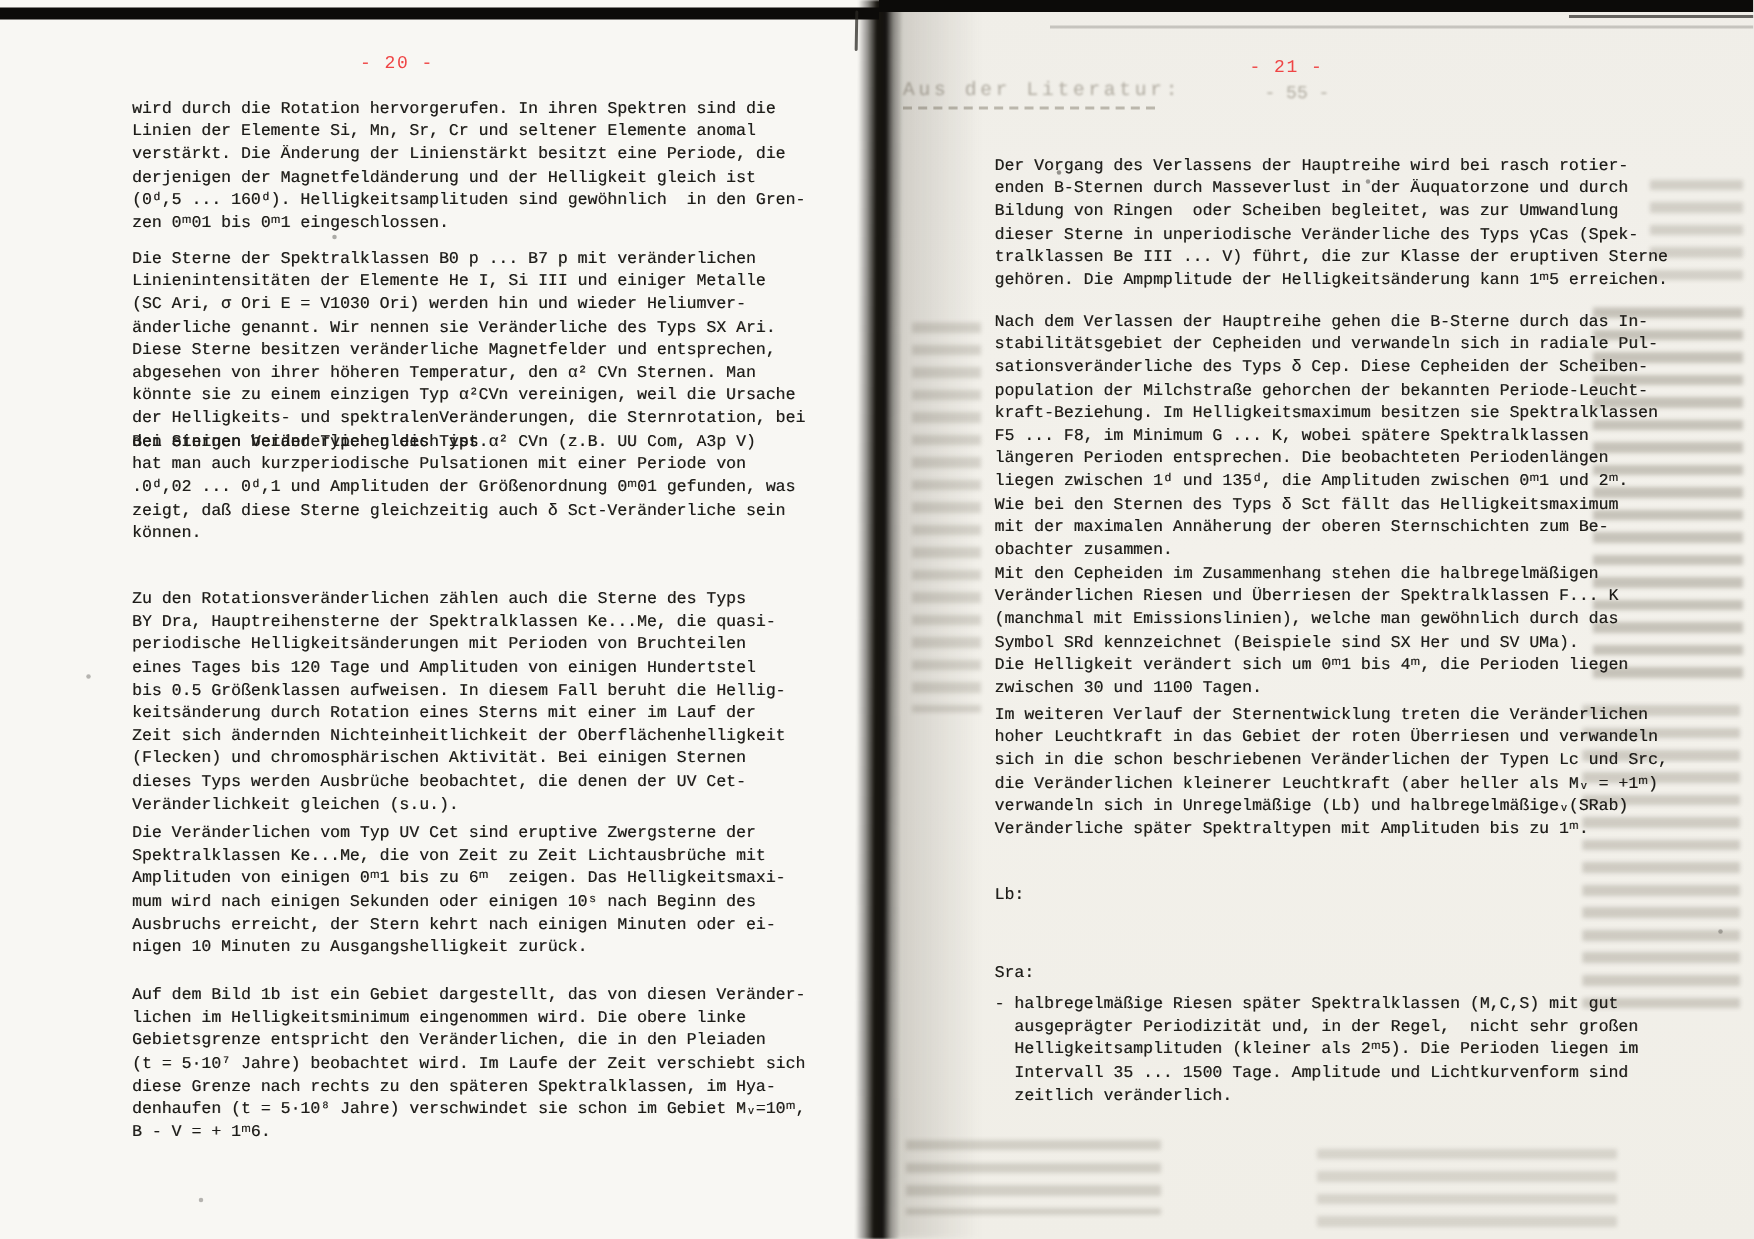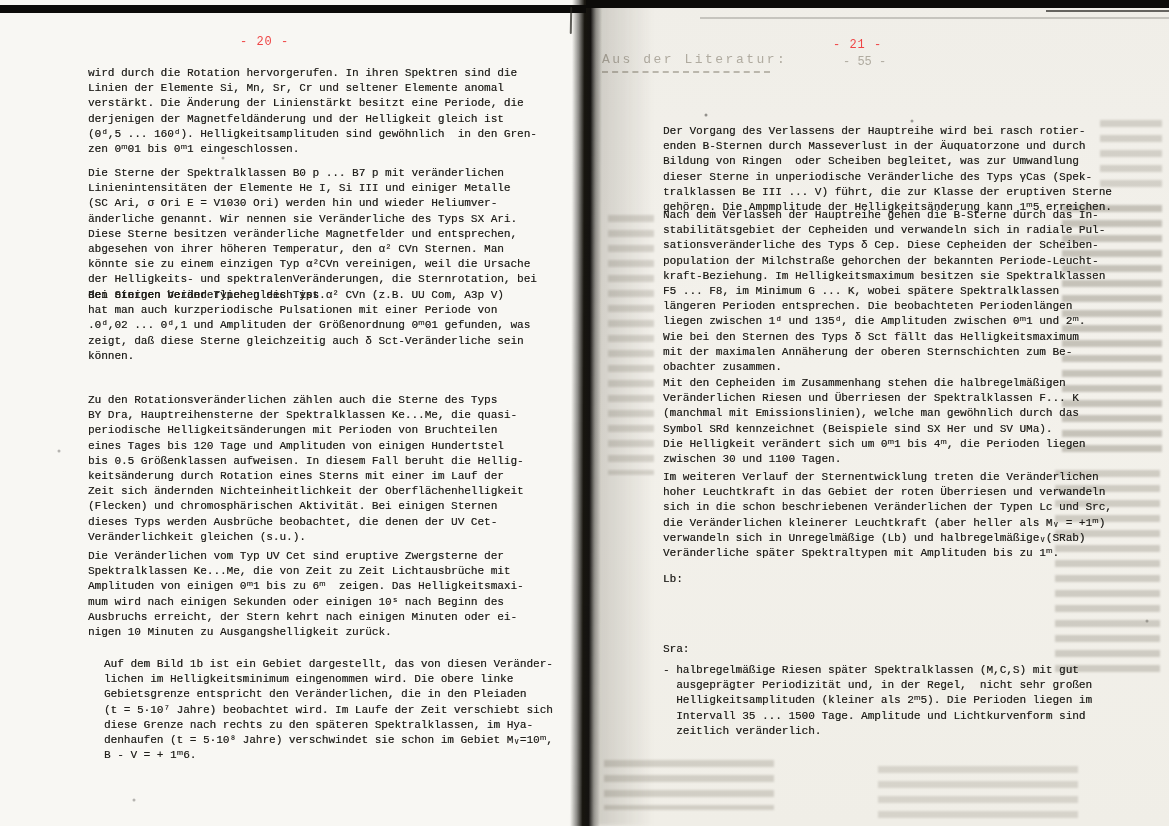--- a/index.html
+++ b/index.html
@@ -19,23 +19,23 @@
   .line-top-right{position:absolute;left:1046px;top:10px;width:123px;height:2px;background:#1a1916;opacity:.65;}
   .line-top-faint{position:absolute;left:700px;top:17px;width:469px;height:2px;background:rgba(30,28,25,0.20);}
   .pen-mark{position:absolute;left:570px;top:7px;width:2px;height:27px;background:#2a2823;opacity:.75;border-radius:1px;transform:rotate(1deg);}
   .pagenum{position:absolute;font-size:12px;color:#ef4444;letter-spacing:1px;white-space:pre;}
   .pn-left{left:240px;top:35px;}
   .pn-right{left:833px;top:38px;}
   .para{position:absolute;white-space:pre;font-size:11px;line-height:15.2px;color:#1d1c18;
         text-shadow:0.3px 0 0 rgba(29,28,24,0.55);}
   .col-l{left:88px;}
   .col-r{left:663px;}
-  .lp1{top:66px;} .lp2{top:166px;} .lp3{top:288px;} .lp4{top:393px;} .lp5{top:549px;} .lp6{top:657px;margin-left:16px;}
-  .rp1{top:104px;margin-top:20px;} .rp2{top:208px;} .rp3{top:376px;} .rp4{top:470px;}
-  .rlb-h{top:572px;} .rlb-i{top:587px;} .rsra-h{top:642px;} .rsra-i{top:663px;}
+  .lp1{top:66px;} .lp2{top:166px;} .lp3{top:288px;} .lp4{top:393px;} .lp5{top:549px;} .lp6{top:657px;}
+  .rp1{top:104px;} .rp2{top:208px;} .rp3{top:376px;} .rp4{top:470px;}
+  .rlb-h{top:590px;} .rlb-i{top:587px;} .rsra-h{top:642px;} .rsra-i{top:663px;}
   .ghost{position:absolute;color:rgba(112,104,88,0.50);filter:blur(0.55px);white-space:pre;}
   .ghost-head{left:602px;top:52px;font-size:13px;letter-spacing:2.5px;}
   .ghost-underline{position:absolute;left:602px;top:71px;width:168px;height:0;
         border-top:2px dashed rgba(112,104,88,0.42);filter:blur(0.4px);}
   .ghost-pn{left:843px;top:55px;font-size:12px;}
   .ghost-line{left:660px;top:88px;font-size:12.5px;letter-spacing:2.2px;color:rgba(118,110,94,0.40);}
   .smudge{position:absolute;filter:blur(1.3px);
         background:repeating-linear-gradient(to bottom,rgba(96,89,74,0.30) 0 7px,rgba(96,89,74,0) 7px 15px);}
   .sm1{left:1062px;top:205px;width:100px;height:250px;}
   .sm2{left:1055px;top:470px;width:105px;height:210px;opacity:.8;}

